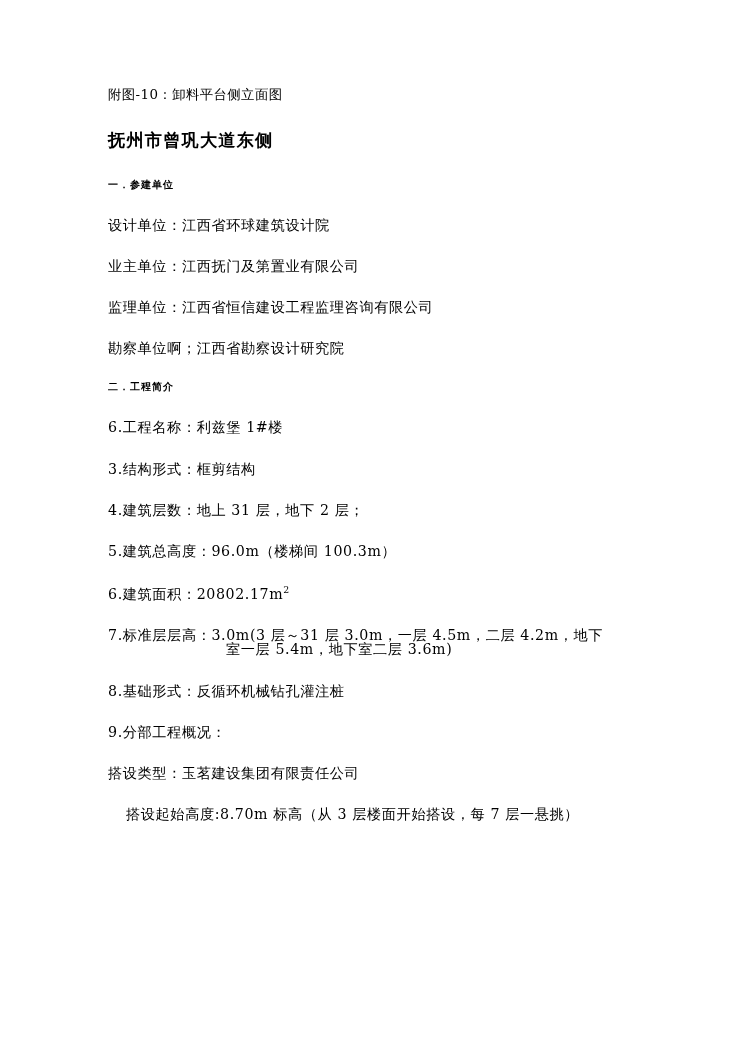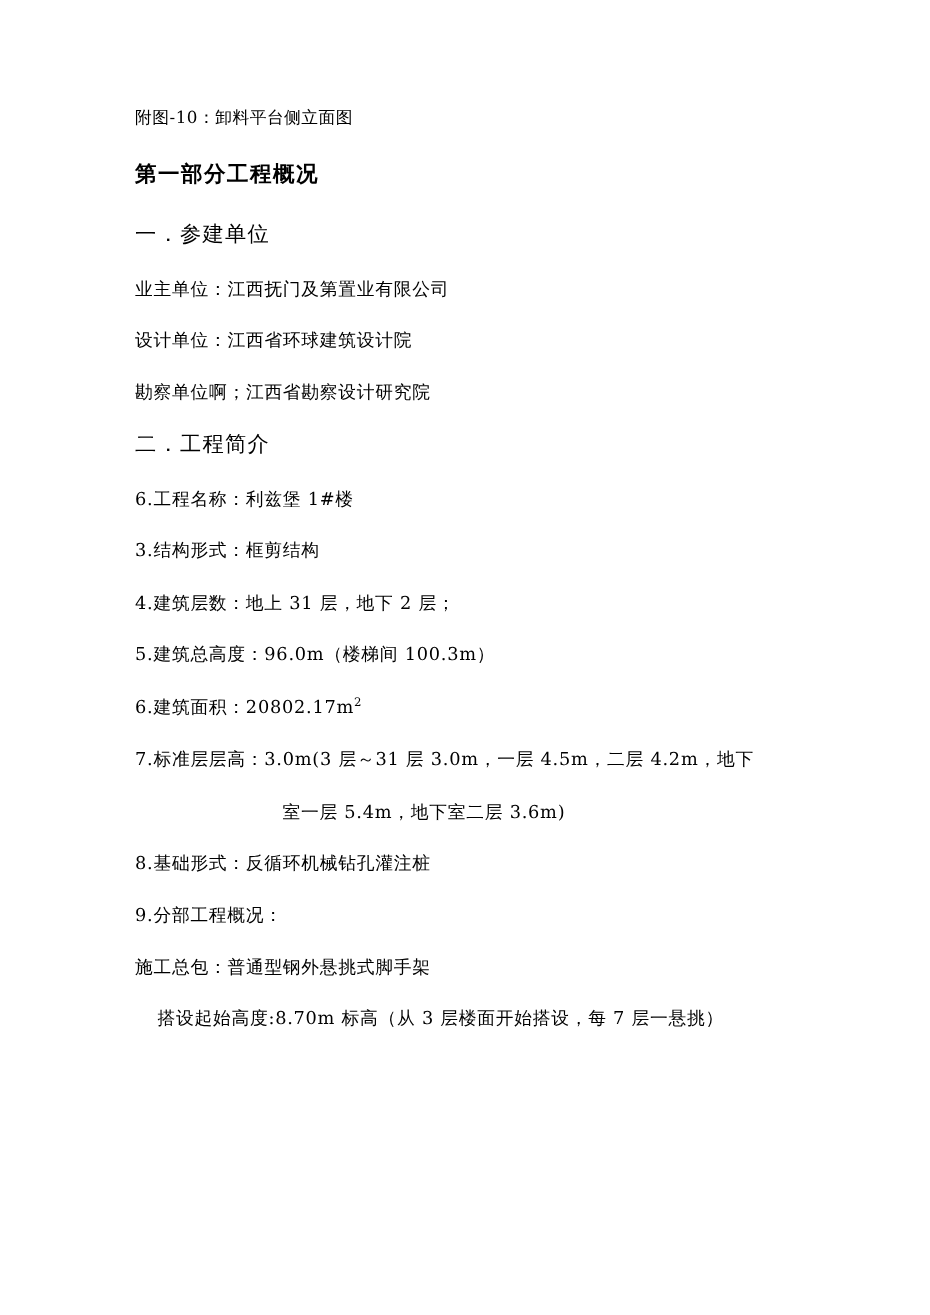--- a/index.html
+++ b/index.html
@@ -32,72 +32,72 @@
     margin-bottom: 31px;
     letter-spacing: 0.4px;
   }
   .h1 {
     font-size: 17.2px;
     font-weight: bold;
     letter-spacing: 1.2px;
     margin-bottom: 30px;
   }
   .h2 {
-    font-size: 17px;
-    font-weight: normal;
+    font-size: 10px;
+    font-weight: bold;
     letter-spacing: 1.0px;
     margin-bottom: 28px;
   }
   .item {
     margin-bottom: 27px;
   }
   .item-tight {
   }
   .indent-center {
     padding-left: 118px;
     margin-bottom: 27px;
-    margin-top: 28px;
   }
   .indent-small {
     padding-left: 18px;
   }
   sup {
     font-size: 9.4px;
     vertical-align: super;
     letter-spacing: 0;
   }
   .seg-num {
     font-family: "DejaVu Serif", "Liberation Serif", serif;
   }
 </style>
 </head>
 <body>
 
 <div class="page">
 
   <div class="line caption">附图-10：卸料平台侧立面图</div>
 
-  <div class="line h1">第一部分工程概况</div>
+  <div class="line h1">抚州市曾巩大道东侧</div>
 
   <div class="line h2">一．参建单位</div>
 
+  <div class="line item">设计单位：江西省环球建筑设计院</div>
   <div class="line item">业主单位：江西抚门及第置业有限公司</div>
-  <div class="line item">设计单位：江西省环球建筑设计院</div>
+  <div class="line item">监理单位：江西省恒信建设工程监理咨询有限公司</div>
   <div class="line item">勘察单位啊；江西省勘察设计研究院</div>
 
   <div class="line h2">二．工程简介</div>
 
   <div class="line item">6.工程名称：利兹堡 1#楼</div>
   <div class="line item">3.结构形式：框剪结构</div>
   <div class="line item">4.建筑层数：地上 31 层，地下 2 层；</div>
   <div class="line item">5.建筑总高度：96.0m（楼梯间 100.3m）</div>
 
   <div class="line item"><span>6.建筑面积：20802.17</span><span class="seg-num">m</span><sup>2</sup></div>
 
   <div class="line item-tight">7.标准层层高：3.0m(3 层～31 层 3.0m，一层 4.5m，二层 4.2m，地下</div>
   <div class="line indent-center">室一层 5.4m，地下室二层 3.6m)</div>
 
   <div class="line item">8.基础形式：反循环机械钻孔灌注桩</div>
   <div class="line item">9.分部工程概况：</div>
-  <div class="line item">施工总包：普通型钢外悬挑式脚手架</div>
+  <div class="line item">搭设类型：玉茗建设集团有限责任公司</div>
   <div class="line item indent-small">搭设起始高度:8.70m 标高（从 3 层楼面开始搭设，每 7 层一悬挑）</div>
 
 </div>
 
 </body></html>

